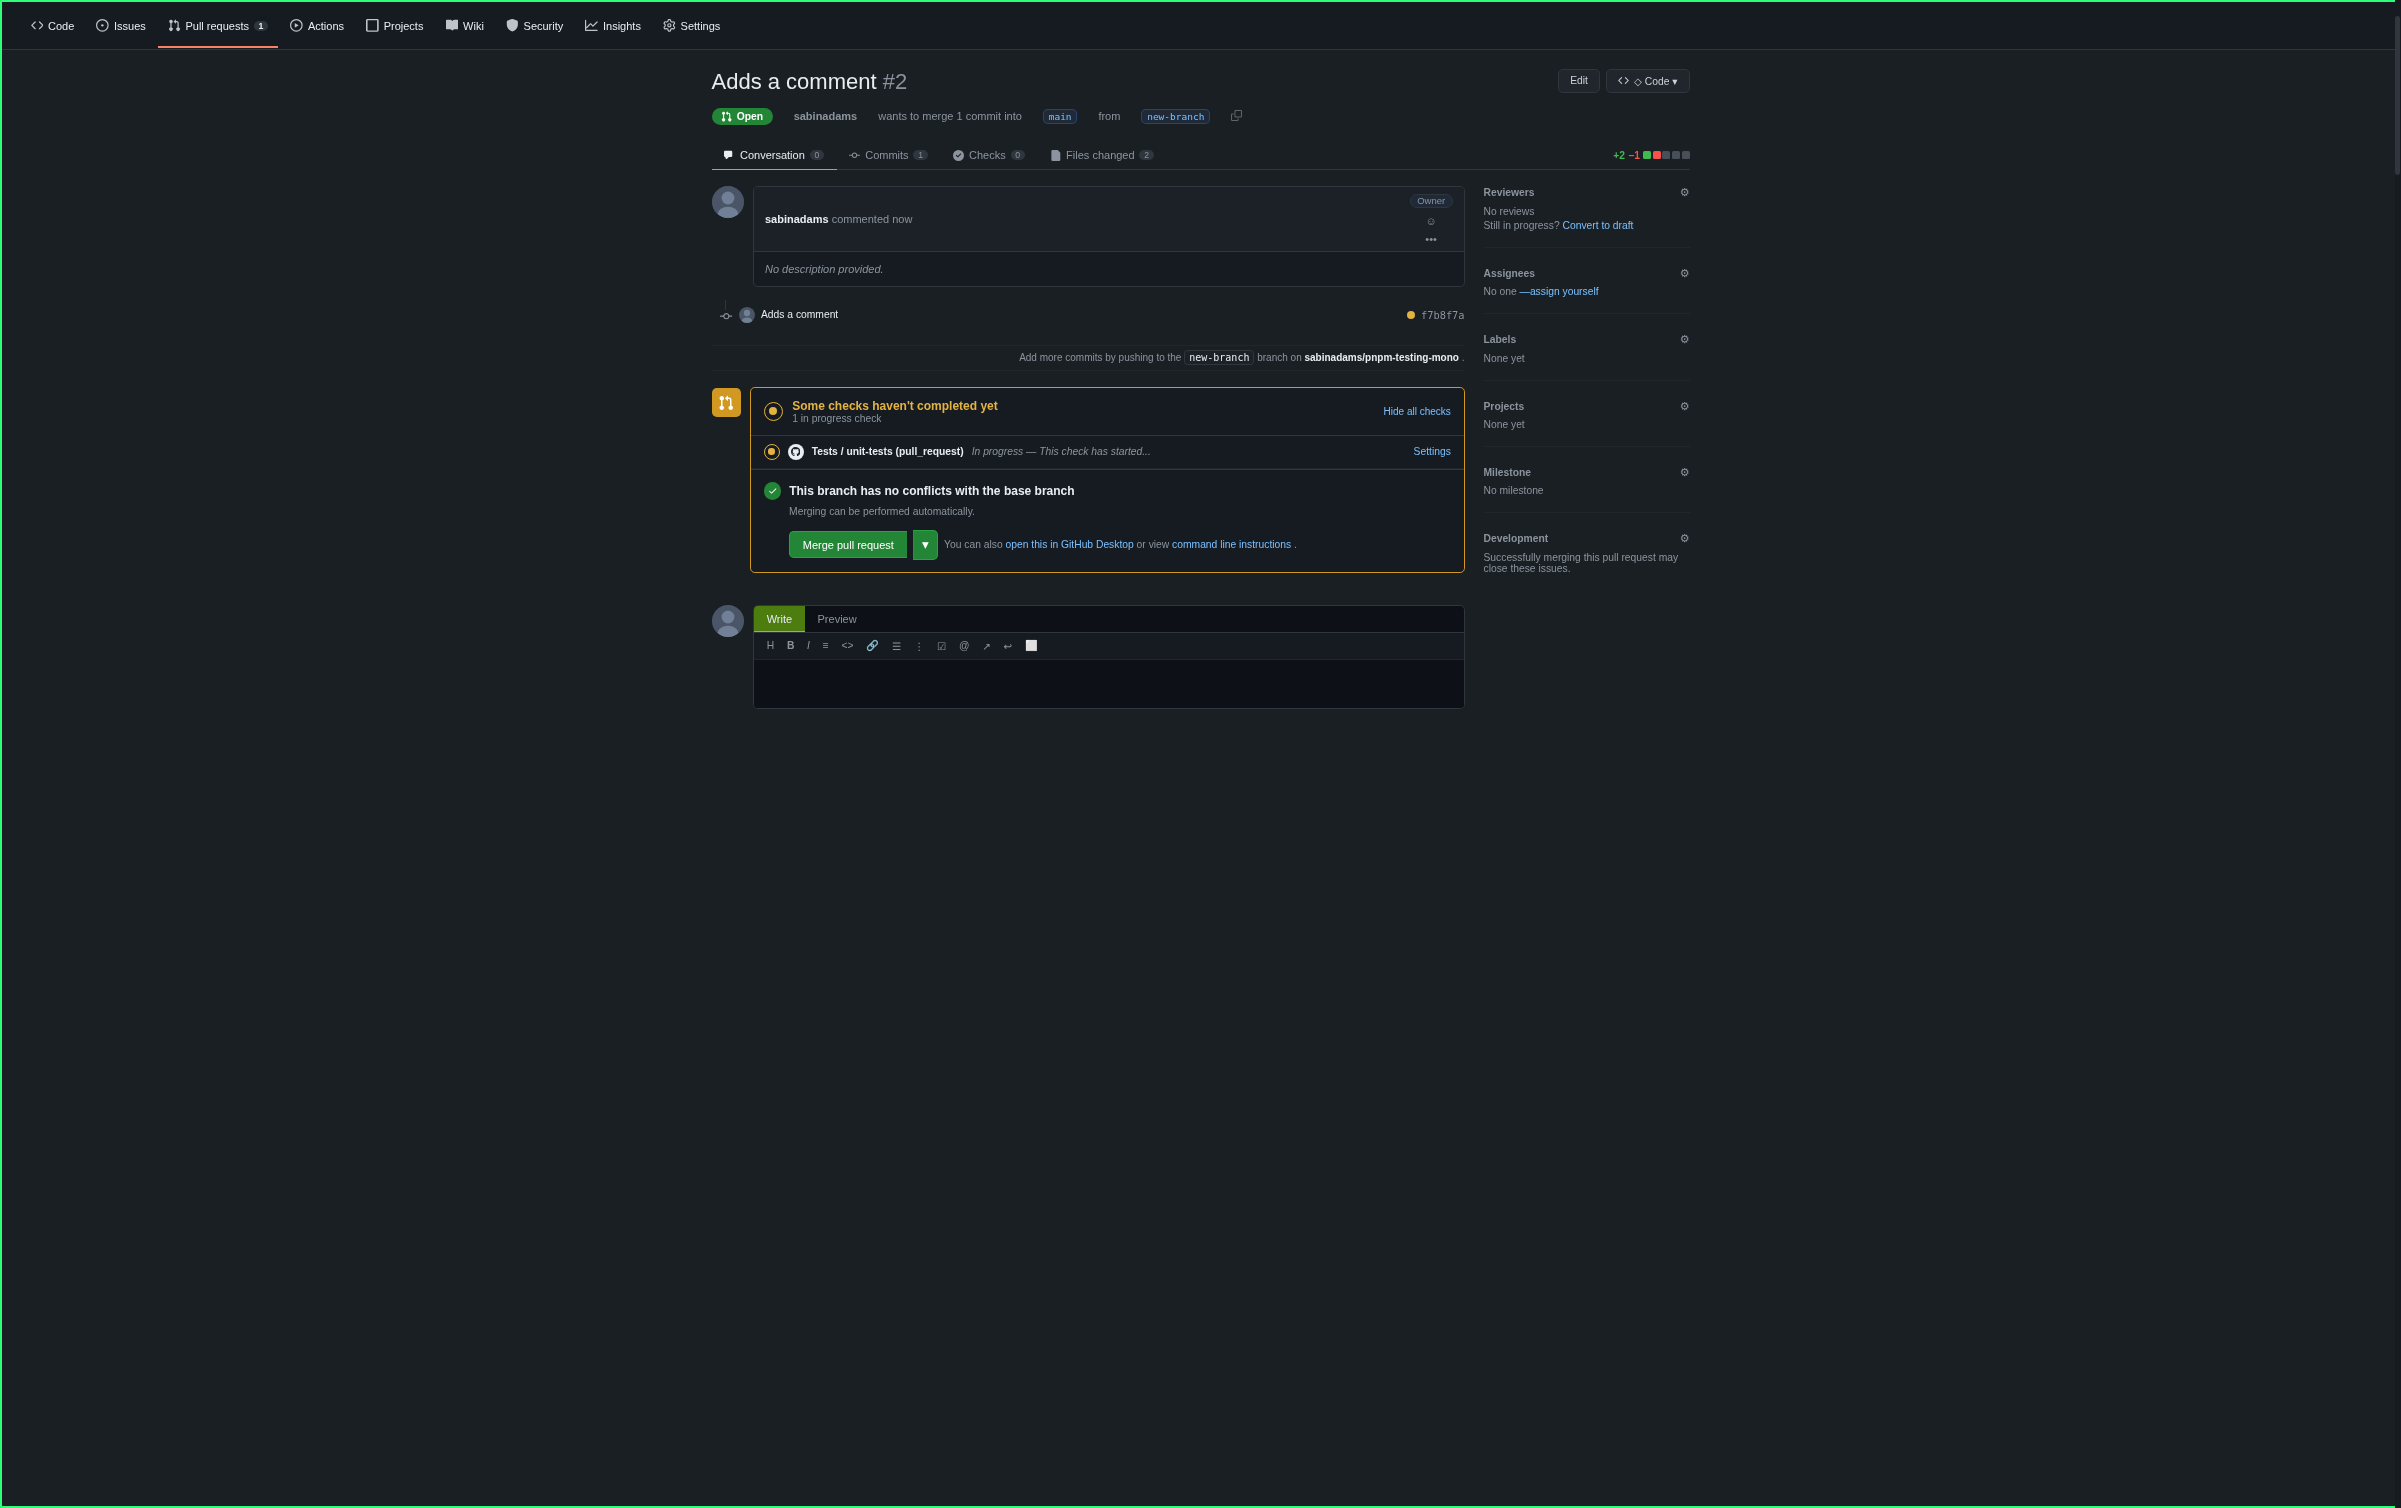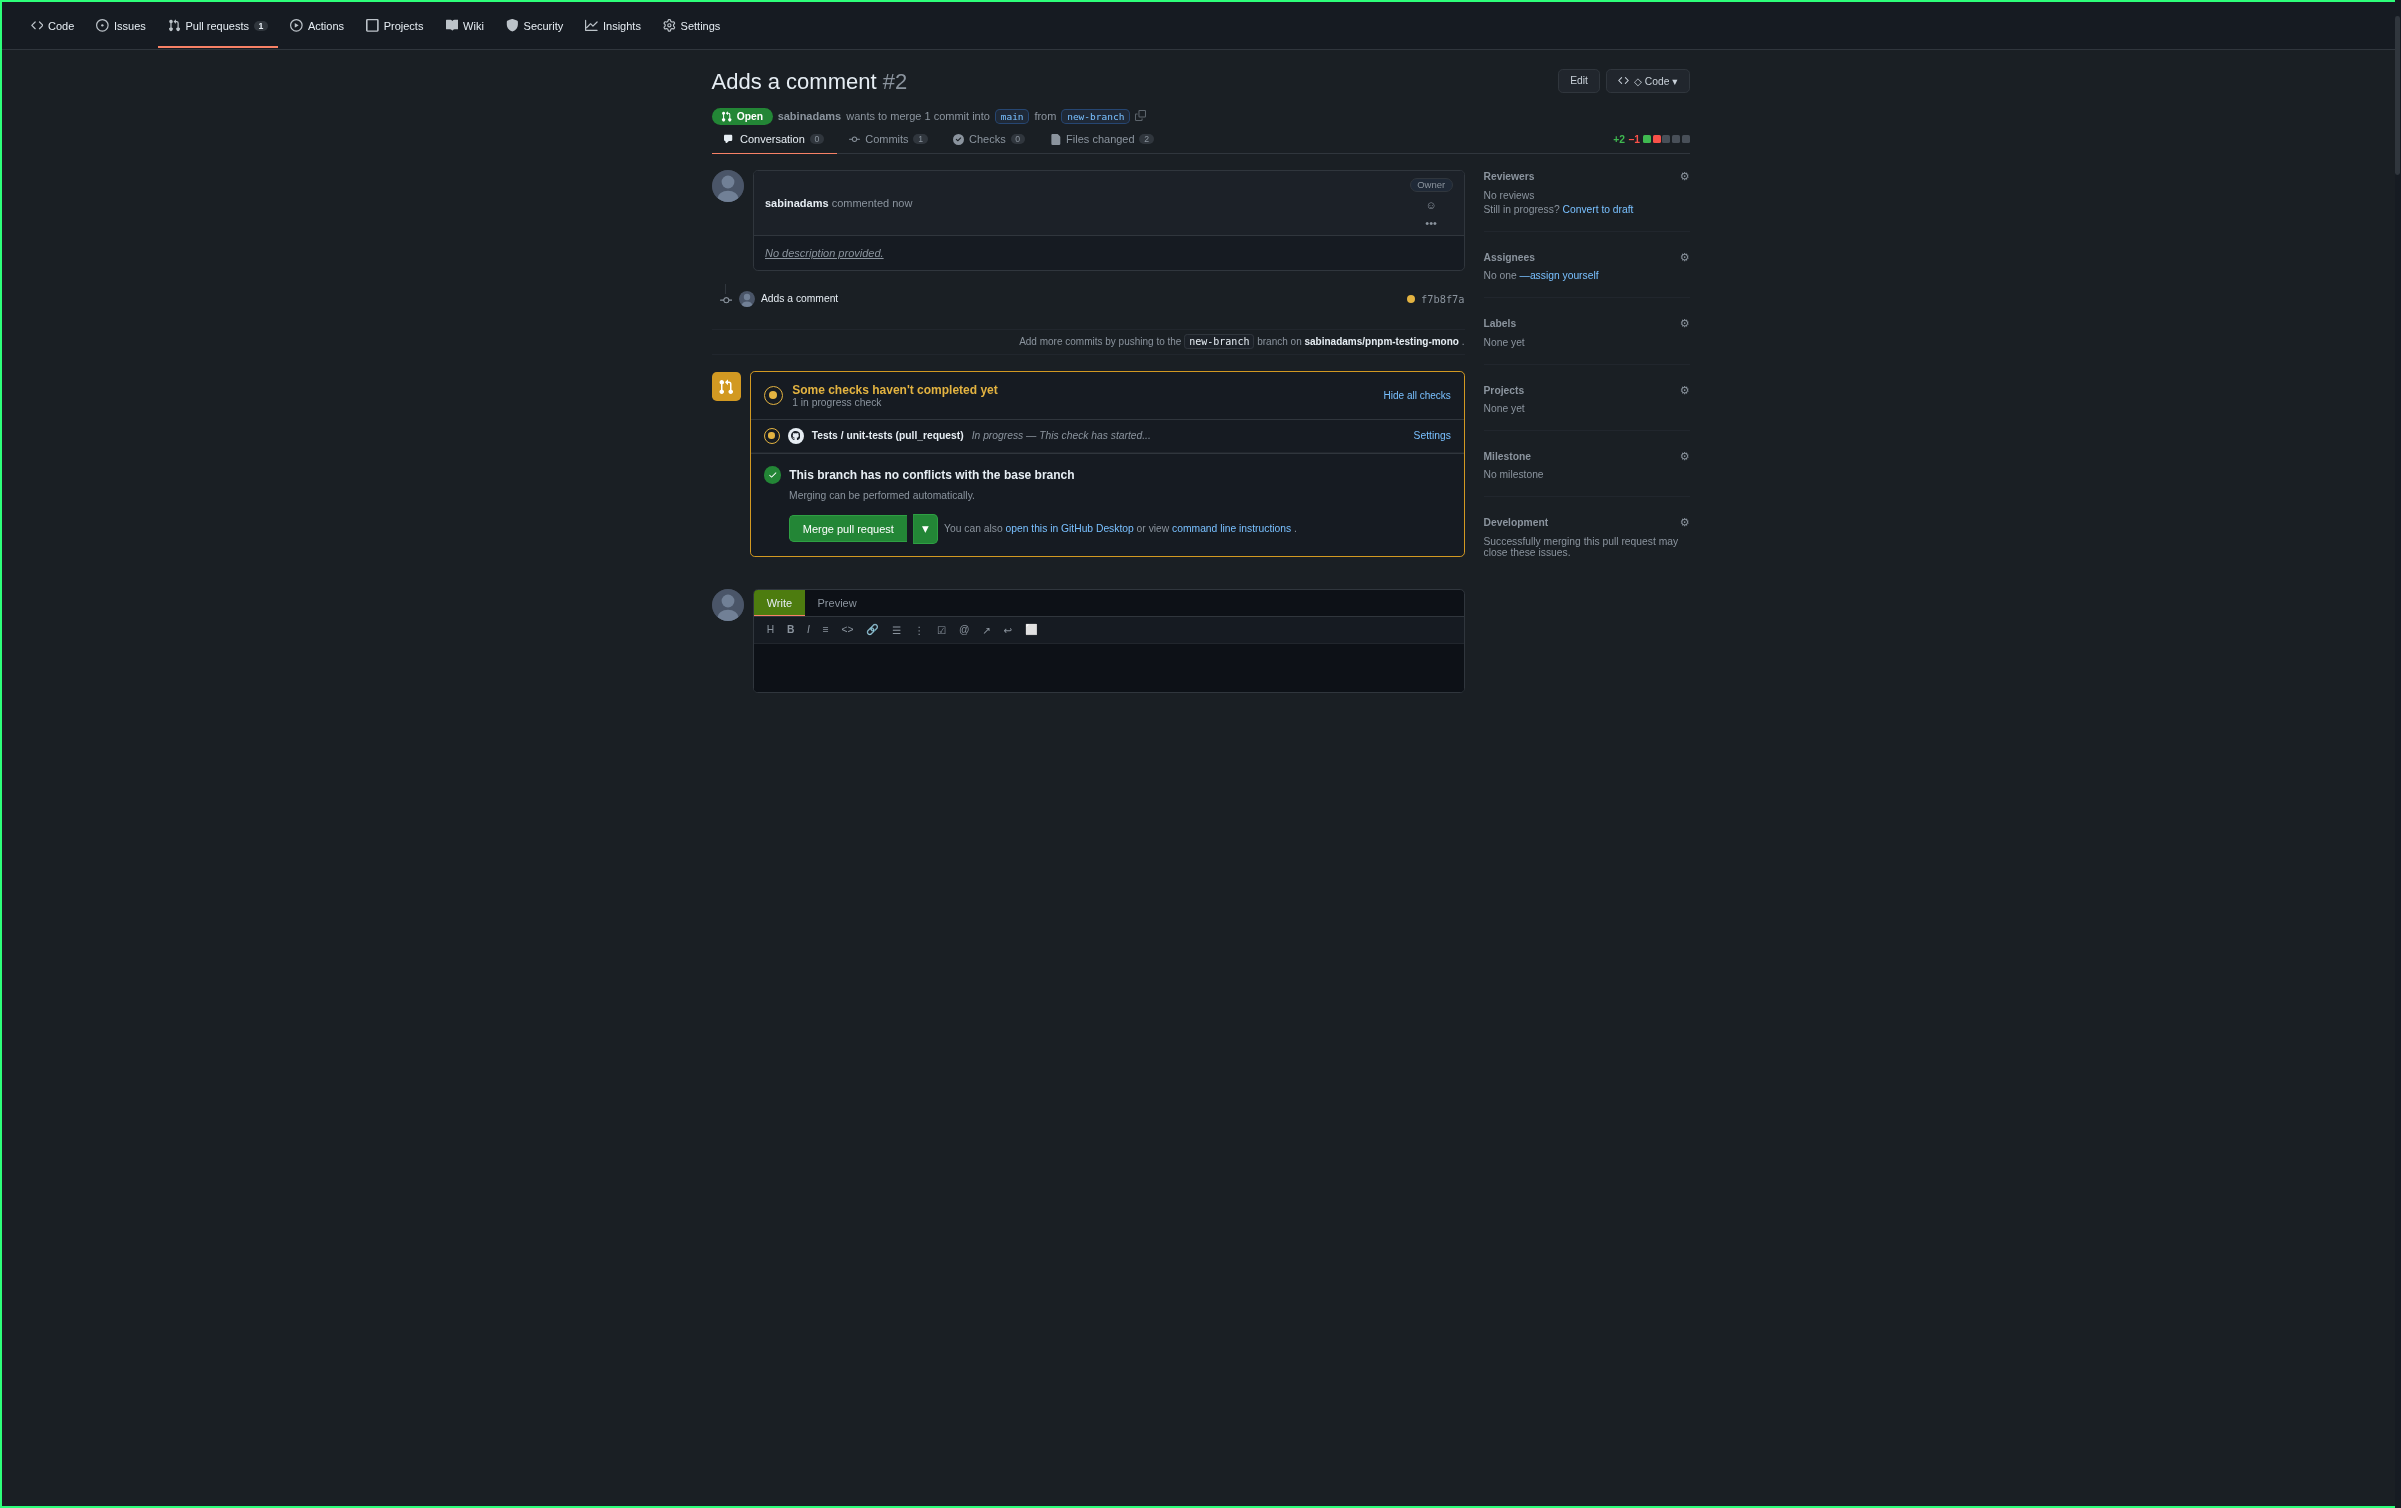--- a/index.html
+++ b/index.html
@@ -89,21 +89,22 @@
     }
     .btn-code {
       display: flex; align-items: center; gap: 4.8px;
       background: #21262d;
     }
 
     
     .pr-meta {
       display: flex;
       align-items: center;
-      gap: 5px;
+      gap: 21px;
+      margin-bottom: 16px;
       font-size: 11px;
       color: #8b949e;
     }
     .badge-open {
       background: #238636;
       color: #fff;
       border-radius: 16px;
       padding: 3.2px 9.5px;
       font-size: 10.3px;
       font-weight: 600;
@@ -222,21 +223,20 @@
       border: 0.8px solid #30363d;
       color: #8b949e;
       border-radius: 16px;
       padding: 0.8px 6.4px;
       font-size: 9.5px;
     }
     .comment-body {
       padding: 11px;
       color: #8b949e;
       font-style: italic;
-      text-decoration: underline;
     }
 
     
     .commit-line {
       display: flex;
       align-items: center;
       gap: 6.4px;
       padding: 6.4px 0 6.4px 16px;
       color: #8b949e;
       font-size: 10.3px;

